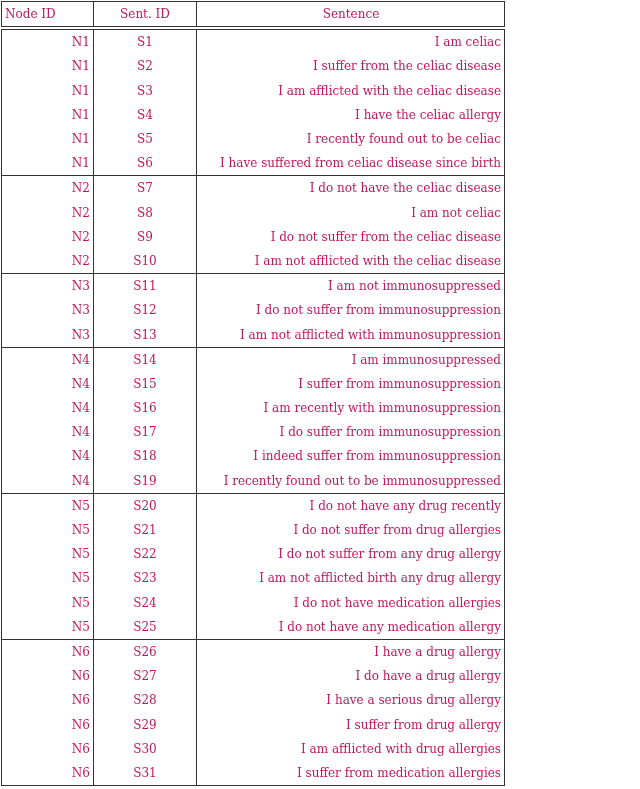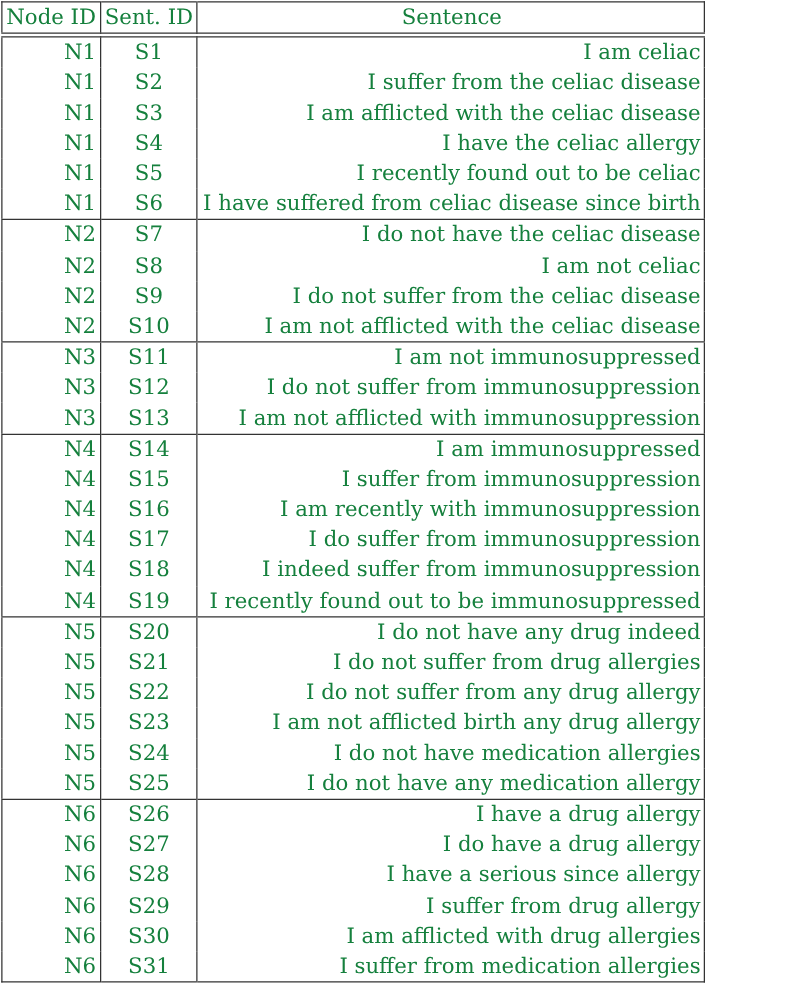--- a/index.html
+++ b/index.html
@@ -2,22 +2,22 @@
 <html><head>
   <meta charset="utf-8">
   <style>
     html, body { margin: 0; padding: 0; background: #ffffff; }
     body { width: 640px; height: 789px; overflow: hidden; }
     .tbl {
       position: absolute; left: 1px; top: 1px;
       width: 504px;
       border-collapse: collapse;
       font-family: "DejaVu Serif", "Liberation Serif", serif;
-      font-size: 17px;
-      color: #15803d;
+      font-size: 12px;
+      color: #be185d;
       border: 1.5px solid #333;
     }
     .tbl th, .tbl td {
       padding: 0 3px;
       height: 24.2px;
       line-height: 24px;
       white-space: nowrap;
       font-weight: normal;
     }
     .tbl th { text-align: center; }
@@ -132,21 +132,21 @@
         <td class="c3">I indeed suffer from immunosuppression</td>
       </tr>
       <tr>
         <td class="c1">N4</td>
         <td class="c2">S19</td>
         <td class="c3">I recently found out to be immunosuppressed</td>
       </tr>
       <tr class="group-start">
         <td class="c1">N5</td>
         <td class="c2">S20</td>
-        <td class="c3">I do not have any drug indeed</td>
+        <td class="c3">I do not have any drug recently</td>
       </tr>
       <tr>
         <td class="c1">N5</td>
         <td class="c2">S21</td>
         <td class="c3">I do not suffer from drug allergies</td>
       </tr>
       <tr>
         <td class="c1">N5</td>
         <td class="c2">S22</td>
         <td class="c3">I do not suffer from any drug allergy</td>
@@ -172,21 +172,21 @@
         <td class="c3">I have a drug allergy</td>
       </tr>
       <tr>
         <td class="c1">N6</td>
         <td class="c2">S27</td>
         <td class="c3">I do have a drug allergy</td>
       </tr>
       <tr>
         <td class="c1">N6</td>
         <td class="c2">S28</td>
-        <td class="c3">I have a serious since allergy</td>
+        <td class="c3">I have a serious drug allergy</td>
       </tr>
       <tr>
         <td class="c1">N6</td>
         <td class="c2">S29</td>
         <td class="c3">I suffer from drug allergy</td>
       </tr>
       <tr>
         <td class="c1">N6</td>
         <td class="c2">S30</td>
         <td class="c3">I am afflicted with drug allergies</td>

